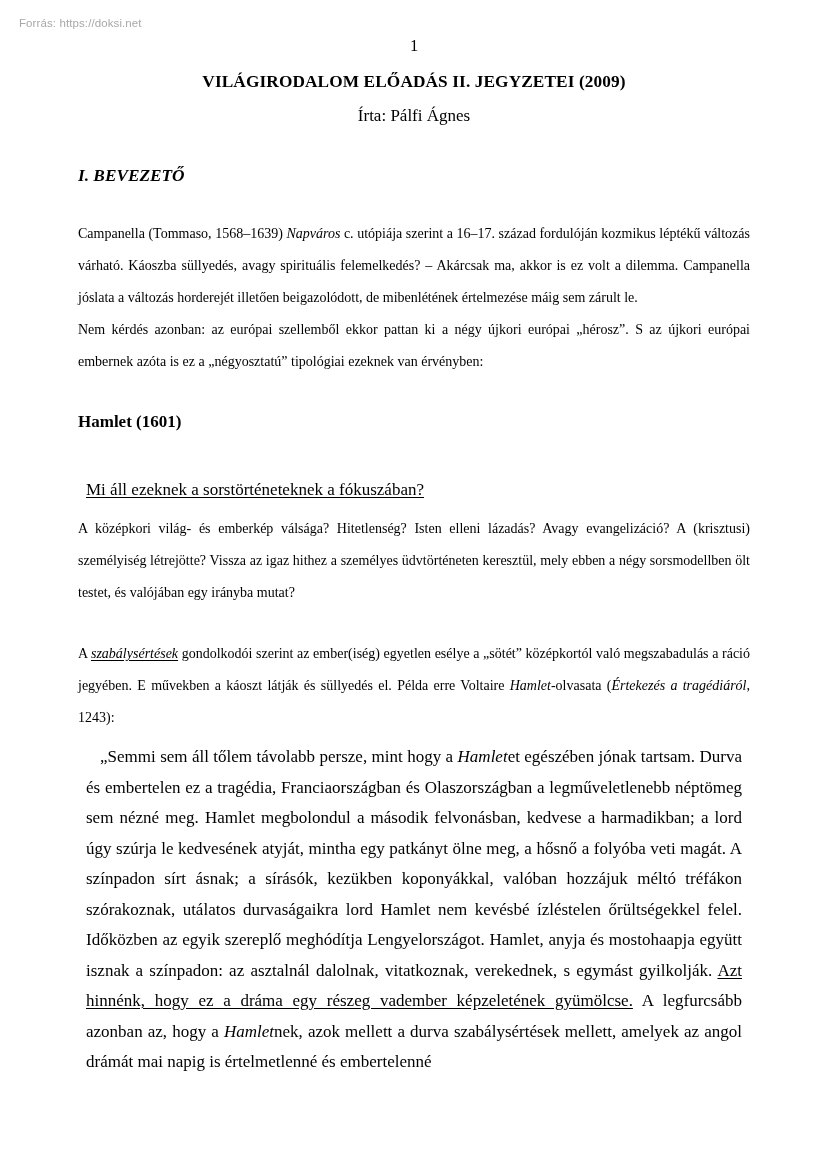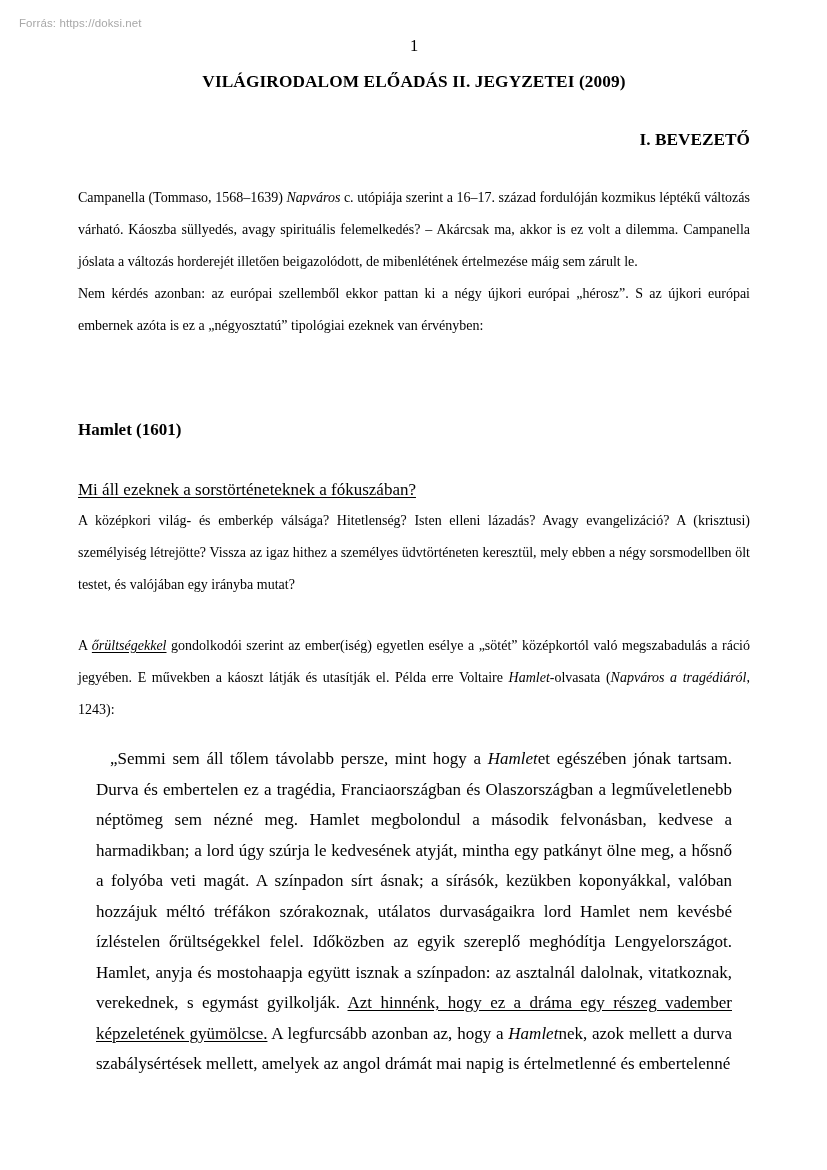--- a/index.html
+++ b/index.html
@@ -62,25 +62,26 @@
   }
 
   .doc-author {
     text-align: center;
     font-size: 17px;
     line-height: 28px;
     margin: 0 0 2px 0;
   }
 
   .section-heading {
-    text-align: right;
+    text-align: left;
     font-size: 17.3px;
     font-weight: bold;
     line-height: 24px;
     margin: 34px 0 0 0;
+    font-style: italic;
   }
 
   p.body {
     font-size: 14px;
     line-height: 32px;
     text-align: justify;
     margin: 0;
     text-justify: inter-word;
   }
 
@@ -89,37 +90,36 @@
 
   .works {
     font-size: 17px;
     line-height: 30.5px;
     font-weight: bold;
     margin: 0;
   }
   .works .work-line {
     display: block;
     white-space: nowrap;
-    margin-top: 44px;
   }
 
   .underline-head {
     font-size: 17px;
     line-height: 30.5px;
-    margin: 0;
+    margin: 8px;
     text-decoration: underline;
     text-underline-offset: 2px;
     display: block;
   }
 
   p.quote {
     font-size: 17px;
     line-height: 30.5px;
     text-align: justify;
-    margin: 18px;
+    margin: 8px;
     text-indent: 14px;
   }
 
   em.it { font-style: italic; }
   span.ul {
     text-decoration: underline;
     text-underline-offset: 2px;
   }
   em.itul {
     font-style: italic;
@@ -133,20 +133,21 @@
 <div class="page">
 
   <div class="watermark">Forrás: https://doksi.net</div>
 
   <div class="content">
 
     <div class="page-number">1</div>
 
     <h1 class="doc-title">VILÁGIRODALOM ELŐADÁS II. JEGYZETEI (2009)</h1>
 
+    <div class="doc-author">Írta: Pálfi Ágnes</div>
 
     <h2 class="section-heading">I. BEVEZETŐ</h2>
 
     <div class="gap-lg"></div>
 
     <p class="body"><span>Campanella (Tommaso, 1568–1639) </span><em class="it">Napváros</em><span> c. utópiája szerint a 16–17. század fordulóján kozmikus léptékű változás várható. Káoszba süllyedés, avagy spirituális felemelkedés? – Akárcsak ma, akkor is ez volt a dilemma. Campanella jóslata a változás horderejét illetően beigazolódott, de mibenlétének értelmezése máig sem zárult le.</span></p>
 
     <p class="body">Nem kérdés azonban: az európai szellemből ekkor pattan ki a négy újkori európai „hérosz”. S az újkori európai embernek azóta is ez a „négyosztatú” tipológiai ezeknek van érvényben:</p>
 
     <div class="gap-md"></div>
@@ -156,18 +157,18 @@
     </div>
 
     <div class="gap-md"></div>
 
     <span class="underline-head">Mi áll ezeknek a sorstörténeteknek a fókuszában?</span>
 
     <p class="body">A középkori világ- és emberkép válsága? Hitetlenség? Isten elleni lázadás? Avagy evangelizáció? A (krisztusi) személyiség létrejötte? Vissza az igaz hithez a személyes üdvtörténeten keresztül, mely ebben a négy sorsmodellben ölt testet, és valójában egy irányba mutat?</p>
 
     <div class="gap-md"></div>
 
-    <p class="body"><span>A </span><em class="itul">őrültségekkel</em><span> gondolkodói szerint az ember(iség) egyetlen esélye a „sötét” középkortól való megszabadulás a ráció jegyében. E művekben a káoszt látják és utasítják el. Példa erre Voltaire </span><em class="it">Hamlet</em><span>-olvasata (</span><em class="it">Napváros a tragédiáról</em><span>, 1243):</span></p>
+    <p class="body"><span>A </span><em class="itul">szabálysértések</em><span> gondolkodói szerint az ember(iség) egyetlen esélye a „sötét” középkortól való megszabadulás a ráció jegyében. E művekben a káoszt látják és süllyedés el. Példa erre Voltaire </span><em class="it">Hamlet</em><span>-olvasata (</span><em class="it">Értekezés a tragédiáról</em><span>, 1243):</span></p>
 
     <p class="quote"><span>„Semmi sem áll tőlem távolabb persze, mint hogy a </span><em class="it">Hamlet</em><span>et egészében jónak tartsam. Durva és embertelen ez a tragédia, Franciaországban és Olaszországban a legműveletlenebb néptömeg sem nézné meg. Hamlet megbolondul a második felvonásban, kedvese a harmadikban; a lord úgy szúrja le kedvesének atyját, mintha egy patkányt ölne meg, a hősnő a folyóba veti magát. A színpadon sírt ásnak; a sírásók, kezükben koponyákkal, valóban hozzájuk méltó tréfákon szórakoznak, utálatos durvaságaikra lord Hamlet nem kevésbé ízléstelen őrültségekkel felel. Időközben az egyik szereplő meghódítja Lengyelországot. Hamlet, anyja és mostohaapja együtt isznak a színpadon: az asztalnál dalolnak, vitatkoznak, verekednek, s egymást gyilkolják. </span><span class="ul">Azt hinnénk, hogy ez a dráma egy részeg vadember képzeletének gyümölcse.</span><span> A legfurcsább azonban az, hogy a </span><em class="it">Hamlet</em><span>nek, azok mellett a durva szabálysértések mellett, amelyek az angol drámát mai napig is értelmetlenné és embertelenné</span></p>
 
   </div>
 </div>
 
 </body></html>

